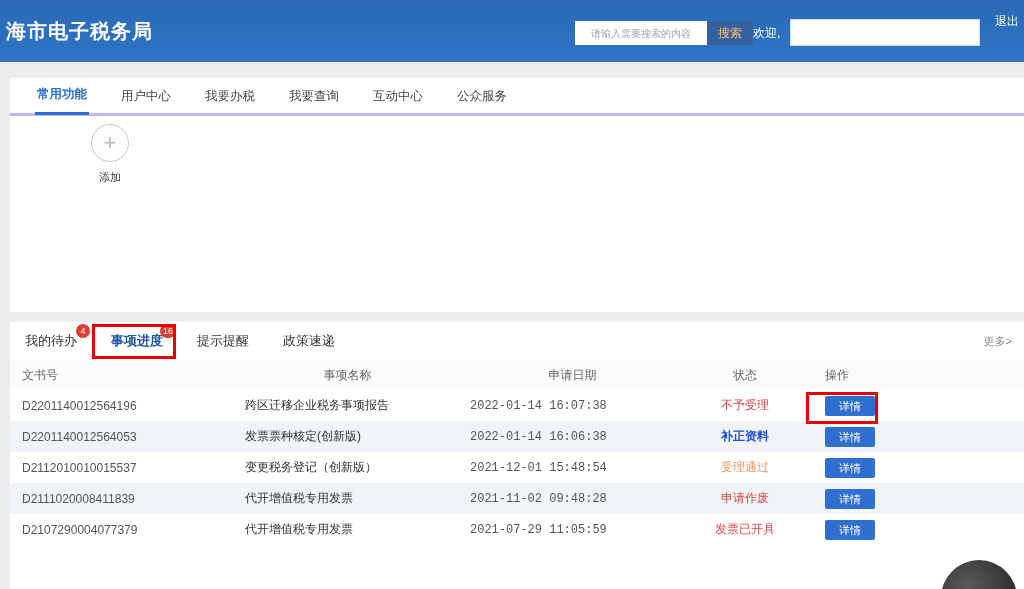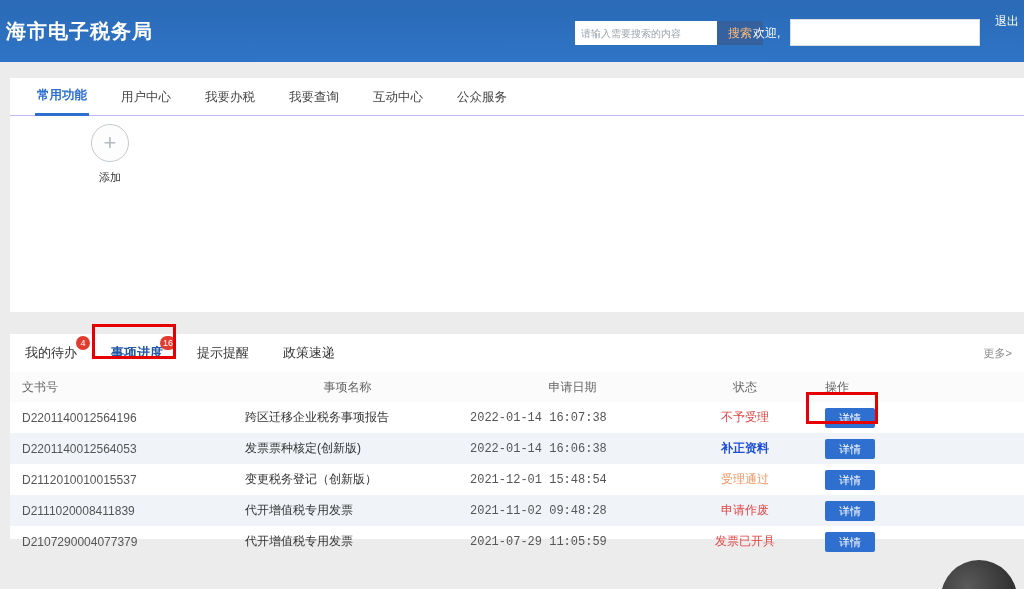--- a/index.html
+++ b/index.html
@@ -6,38 +6,38 @@
   html,body { width:1024px; height:589px; overflow:hidden; }
   body { font-family:"Liberation Sans","DejaVu Sans",sans-serif; background:#ececec; }
   #page { position:relative; width:1024px; height:589px; background:#ececec; }
 
   
   .header { position:absolute; left:0; top:0; width:1024px; height:62px;
     background:linear-gradient(180deg,#2a6ab6 0%,#2f74c6 100%); }
   .header-title { position:absolute; left:6px; top:18px; color:#ffffff;
     font-size:20px; font-weight:bold; letter-spacing:1px; }
   .search-wrap { position:absolute; left:575px; top:21px; height:24px; display:flex; }
-  .search-input { width:142px; height:24px; border:none; background:#ffffff;
-    font-size:10px; padding:0 6px; color:#333; outline:none; }
+  .search-input { width:132px; height:24px; border:none; background:#ffffff;
+    font-size:10px; padding:0 6px; color:#333; outline:none;text-align:center; }
   .search-input::placeholder { color:#9aa4ad; }
   .search-btn { width:46px; height:24px; border:none; background:#35629f;
     color:#fdba74; font-size:12px; cursor:pointer; }
   .welcome { position:absolute; left:753px; top:25px; color:#ffffff; font-size:12px; }
   .user-box { position:absolute; left:790px; top:19px; width:190px; height:27px;
     background:#ffffff; border:1px solid #d8dee5; }
   .logout { position:absolute; left:995px; top:13px; color:#ffffff; font-size:12px; cursor:pointer; }
 
   
   .card { position:absolute; background:#ffffff; }
   .card-nav { left:10px; top:78px; width:1014px; height:234px; }
-  .card-tasks { left:10px; top:334px; width:1014px; height:205px; }
+  .card-tasks { left:10px; top:322px; width:1014px; height:267px; }
 
   
   .nav-tabs { display:flex; gap:30px; padding:0 0 0 25px; height:38px;
-    align-items:center; border-bottom:1px solid #c4b5fd; }
+    align-items:center; border-bottom:3px solid #c4b5fd; }
   .nav-tab { font-size:12.5px; color:#444; cursor:pointer; padding:10px 2px 9px 2px; }
   .nav-tab.active { color:#2e6fd0; font-weight:bold; border-bottom:3px solid #2e6fd0; }
 
   
   .add-widget { position:absolute; left:68px; top:46px; width:64px; text-align:center; }
   .add-circle { width:38px; height:38px; margin:0 auto; border:1px solid #c3c9cf;
     border-radius:50%; display:flex; align-items:center; justify-content:center;
     color:#b4bac0; font-size:22px; font-weight:300; cursor:pointer; background:#fdfdfd; }
   .add-label { margin-top:8px; font-size:11px; color:#333; }
 

